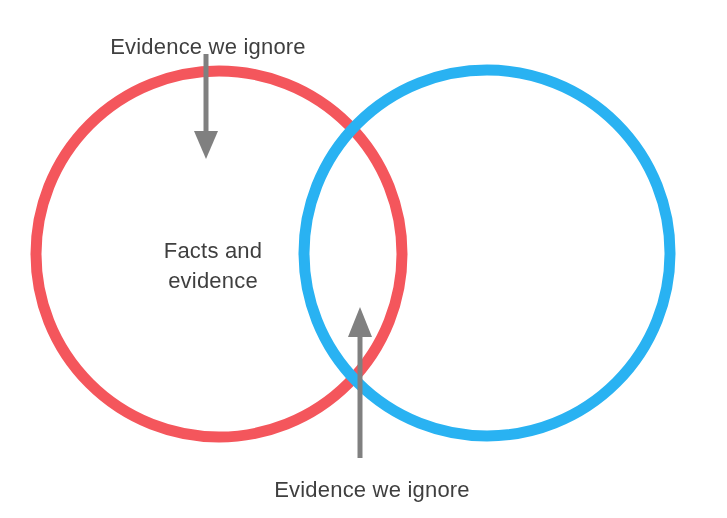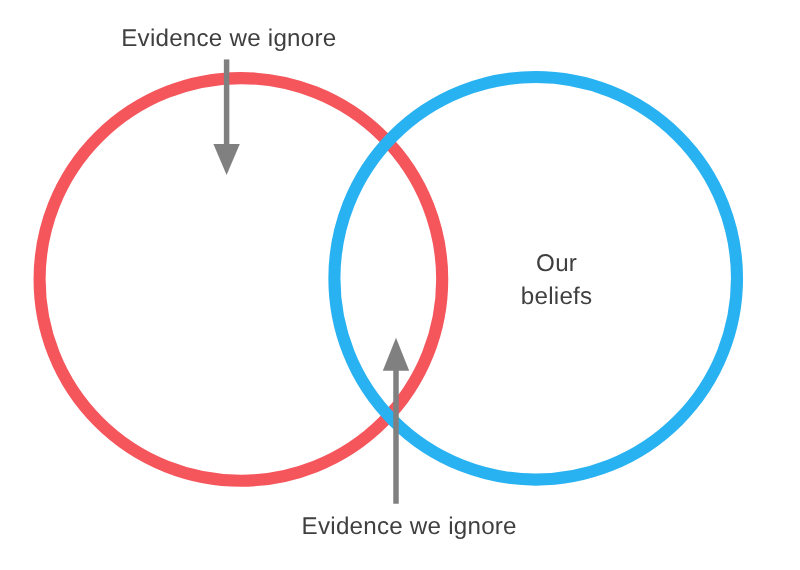--- a/index.html
+++ b/index.html
@@ -25,20 +25,21 @@
     }
     .label {
       position: absolute;
       transform: translateX(-50%);
       text-align: center;
       color: #3f3f3f;
       font-size: 22px;
       line-height: 1.35;
       white-space: pre-line;
       letter-spacing: 0.2px;
+      margin-top: 12px;
     }
   </style>
 </head>
 <body>
 
 <div class="canvas">
 
   <svg width="727" height="518" viewBox="0 0 727 518">
 
     <circle cx="219" cy="254" r="183" fill="none" stroke-width="11" stroke="#f4565c"></circle>
@@ -47,19 +48,19 @@
 
     <line x1="206" y1="54" x2="206" y2="136" stroke-width="5" stroke="#808080"></line>
     <polygon points="194,131 218,131 206,159" fill="#808080"></polygon>
 
     <line x1="360" y1="458" x2="360" y2="332" stroke-width="5" stroke="#808080"></line>
     <polygon points="348,337 372,337 360,307" fill="#808080"></polygon>
   </svg>
 
   <div class="label" style="left:208px; top:20px;">Evidence we ignore</div>
 
+  <div class="label" style="left:213px; top:224px;">Facts and
+evidence</div>
 
-  <div class="label" style="left:506px; top:224px;">Our
-beliefs</div>
 
   <div class="label" style="left:372px; top:463px;">Evidence we ignore</div>
 
 </div>
 
 </body></html>

